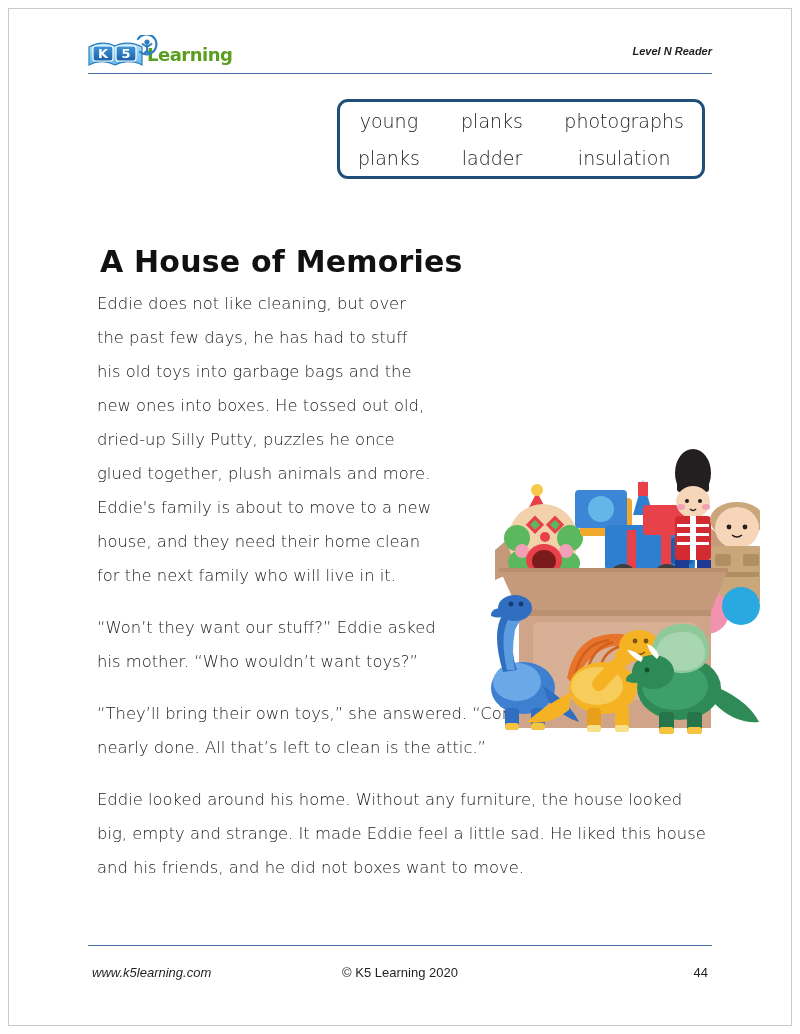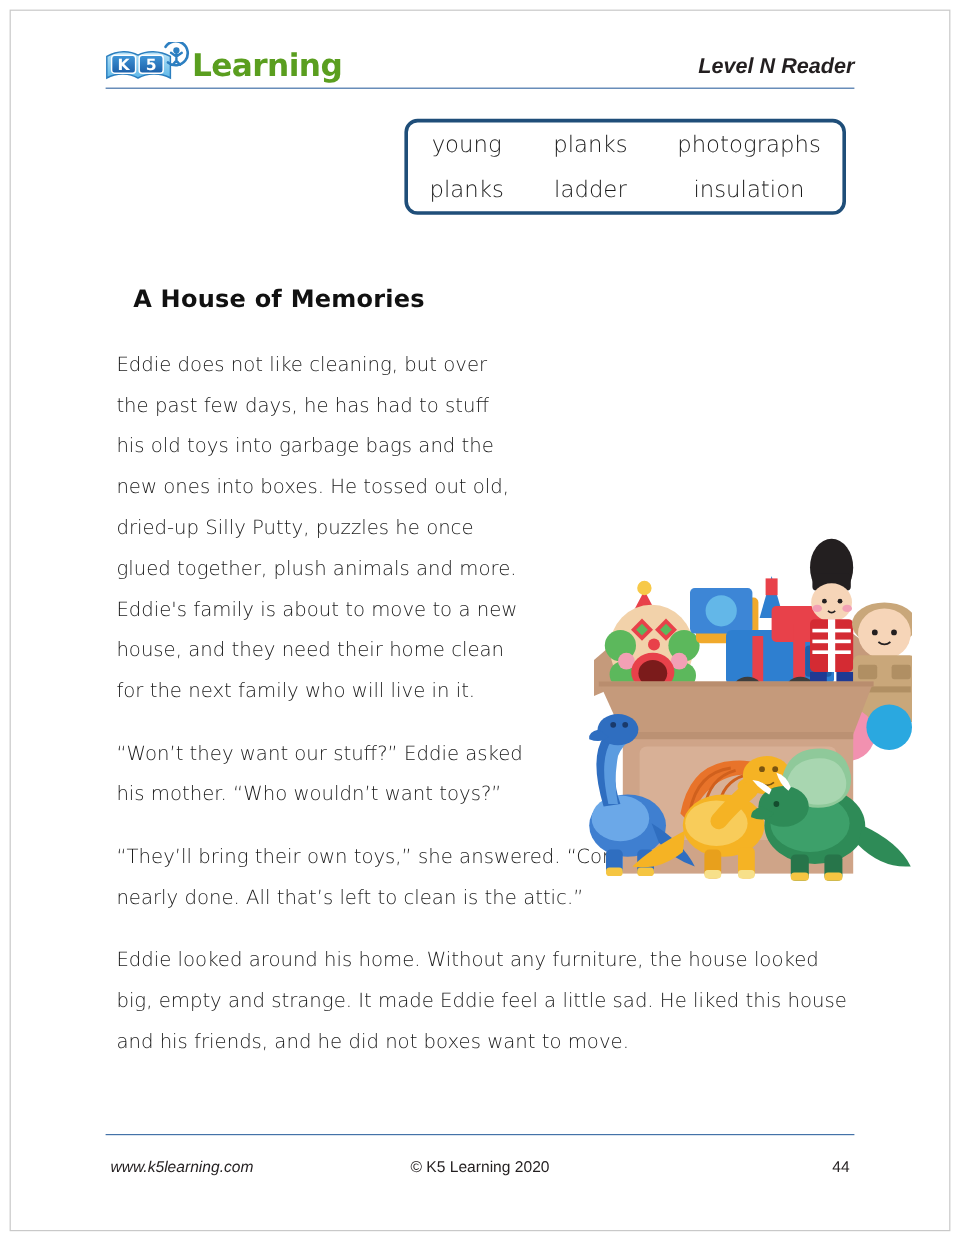--- a/index.html
+++ b/index.html
@@ -45,41 +45,41 @@
     display: flex;
     align-items: center;
   }
   .logo-mark {
     position: relative;
     width: 56px;
     height: 26px;
   }
   .logo-text {
     position: relative;
-    margin-left: 16px;
+    margin-left: 3px;
     font-family: "DejaVu Sans", sans-serif;
-    font-size: 26px;
+    font-size: 18px;
     font-weight: bold;
     color: #5a9e1f;
     letter-spacing: -0.5px;
     line-height: 26px;
   }
   .logo-swoosh {
     position: absolute;
     left: 47px;
     top: -5px;
     width: 24px;
     height: 22px;
   }
   .header-label {
     position: absolute;
     right: 0;
     top: 5px;
     font-family: "Liberation Sans", sans-serif;
-    font-size: 18px;
+    font-size: 11px;
     font-weight: bold;
     font-style: italic;
     color: #231f20;
   }
   .header-rule {
     position: absolute;
     left: 88px;
     top: 73px;
     width: 624px;
     height: 0;
@@ -114,24 +114,24 @@
     font-weight: 300;
     margin-top: 36px;
   }
   .vc-1 { width: 27%; }
   .vc-2 { width: 30%; }
   .vc-3 { width: 43%; }
 
   
   .story-title {
     position: absolute;
-    left: 111px;
+    left: 100px;
     top: 224px;
     font-family: "DejaVu Sans", sans-serif;
-    font-size: 20px;
+    font-size: 30px;
     font-weight: bold;
     color: #111111;
     letter-spacing: 0.2px;
   }
 
   
   .body-text {
     position: absolute;
     left: 97px;
     top: 287px;

